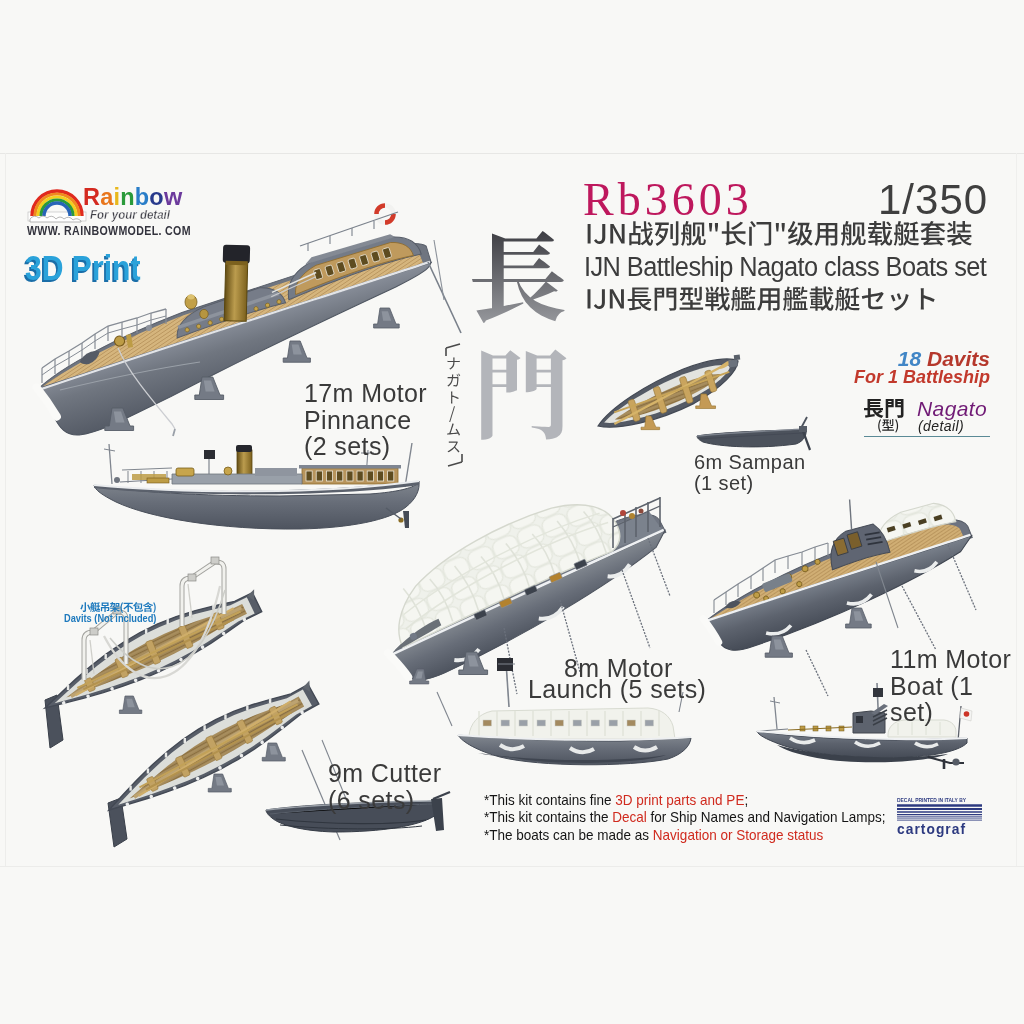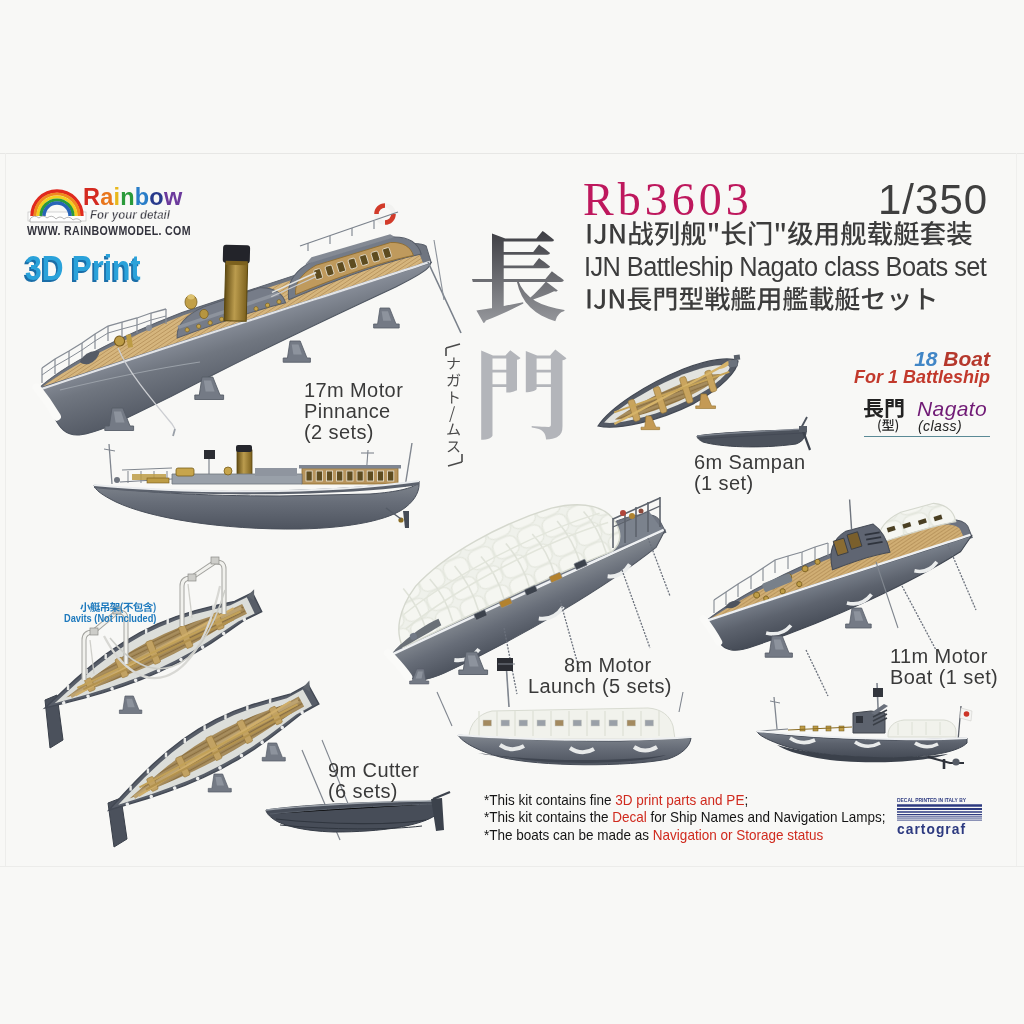--- a/index.html
+++ b/index.html
@@ -1,19 +1,19 @@
 <!DOCTYPE html>
 <html><head><meta charset="utf-8">
 <style>
 *{margin:0;padding:0;box-sizing:border-box}
 html,body{width:1024px;height:1024px;overflow:hidden;background:#f8f8f6;
 font-family:"Liberation Sans",sans-serif;}
 .abs{position:absolute}
 #page{position:relative;width:1024px;height:1024px}
-.t{position:absolute;color:#3a3a3a;line-height:1.06;font-size:20px;letter-spacing:.4px}
+.t{position:absolute;color:#3a3a3a;line-height:1.06;font-size:25px;letter-spacing:.4px}
 .red{color:#d02a1e}
 </style></head><body>
 <div id="page">
 <div class="abs" style="left:0;top:153px;width:1024px;height:1px;background:#e7e7e5"></div>
 <div class="abs" style="left:0;top:866px;width:1024px;height:1px;background:#ececea"></div>
 <div class="abs" style="left:5px;top:153px;width:1px;height:713px;background:#ededeb"></div>
 <div class="abs" style="left:1016px;top:153px;width:1px;height:713px;background:#efefed"></div>
 
 <svg class="abs" style="left:0;top:0" width="1024" height="1024" viewBox="0 0 1024 1024">
 <defs>
@@ -490,24 +490,24 @@
 <path transform="translate(80,611)" fill="#1d79bd" d="M4.6 -8.8H6.0V-0.6Q6.0 -0.1 5.8 0.2Q5.7 0.5 5.3 0.7Q5.0 0.8 4.4 0.9Q3.8 0.9 3.1 0.9Q3.1 0.7 3.0 0.5Q2.9 0.3 2.8 0.0Q2.7 -0.2 2.6 -0.4Q2.9 -0.4 3.3 -0.4Q3.6 -0.3 3.9 -0.4Q4.2 -0.4 4.3 -0.4Q4.5 -0.4 4.5 -0.4Q4.6 -0.5 4.6 -0.6ZM7.1 -6.0 8.4 -6.5Q8.8 -5.7 9.2 -4.9Q9.6 -4.0 9.9 -3.2Q10.2 -2.4 10.3 -1.8L9.0 -1.2Q8.9 -1.9 8.6 -2.7Q8.3 -3.5 7.9 -4.4Q7.5 -5.2 7.1 -6.0ZM1.8 -6.4 3.3 -6.1Q3.1 -5.3 2.8 -4.5Q2.6 -3.6 2.3 -2.8Q1.9 -2.0 1.5 -1.4Q1.3 -1.5 1.1 -1.7Q0.9 -1.8 0.6 -1.9Q0.4 -2.0 0.2 -2.1Q0.7 -2.6 1.0 -3.4Q1.3 -4.1 1.5 -4.9Q1.7 -5.7 1.8 -6.4Z M14.1 -8.4H15.7V-7.3H14.1ZM16.5 -2.2H20.0V-1.1H16.5ZM16.7 -5.5H19.8V-4.3H16.7ZM14.6 -5.5H15.9V-4.5H14.6ZM17.7 -7.8H18.8V-1.4H17.7ZM15.6 -5.5H15.7L15.9 -5.5L16.5 -5.4Q16.4 -3.8 16.2 -2.5Q16.0 -1.3 15.5 -0.5Q15.1 0.4 14.4 1.0Q14.3 0.8 14.1 0.5Q13.9 0.3 13.8 0.1Q14.4 -0.3 14.7 -1.1Q15.1 -1.8 15.3 -2.9Q15.5 -4.0 15.6 -5.3ZM15.0 -3.8Q15.2 -2.7 15.5 -2.0Q15.8 -1.3 16.3 -1.0Q16.7 -0.6 17.2 -0.5Q17.7 -0.4 18.3 -0.4Q18.4 -0.4 18.7 -0.4Q18.9 -0.4 19.2 -0.4Q19.5 -0.4 19.8 -0.4Q20.0 -0.4 20.2 -0.4Q20.1 -0.2 20.0 -0.0Q20.0 0.2 19.9 0.4Q19.9 0.6 19.8 0.7H19.5H18.2Q17.5 0.7 16.9 0.6Q16.2 0.4 15.7 -0.1Q15.2 -0.5 14.8 -1.4Q14.4 -2.2 14.2 -3.6ZM19.1 -8.8 20.0 -7.9Q19.5 -7.7 19.0 -7.6Q18.4 -7.4 17.8 -7.3Q17.3 -7.2 16.7 -7.2Q16.7 -7.3 16.6 -7.6Q16.5 -7.8 16.4 -8.0Q16.9 -8.1 17.4 -8.2Q17.9 -8.3 18.4 -8.5Q18.8 -8.6 19.1 -8.8ZM11.2 -7.7H13.4V-6.7H11.2ZM12.9 -7.7H13.9V-0.3Q13.9 0.1 13.8 0.3Q13.7 0.5 13.5 0.6Q13.3 0.8 13.0 0.8Q12.7 0.8 12.2 0.8Q12.2 0.6 12.1 0.3Q12.0 0.1 11.9 -0.1Q12.2 -0.1 12.4 -0.1Q12.7 -0.1 12.8 -0.1Q12.9 -0.1 12.9 -0.3ZM10.8 -7.7H11.8V-3.7Q11.8 -3.2 11.7 -2.5Q11.7 -1.9 11.6 -1.3Q11.5 -0.7 11.4 -0.1Q11.2 0.5 10.9 0.9Q10.9 0.8 10.7 0.8Q10.5 0.7 10.4 0.6Q10.2 0.5 10.1 0.5Q10.4 -0.1 10.6 -0.8Q10.7 -1.6 10.8 -2.3Q10.8 -3.0 10.8 -3.7ZM11.7 -6.1 12.4 -6.3Q12.6 -6.0 12.7 -5.7Q12.8 -5.3 12.9 -5.0L12.2 -4.7Q12.2 -5.0 12.0 -5.4Q11.9 -5.8 11.7 -6.1ZM11.9 -9.0 13.2 -8.8Q13.0 -8.3 12.9 -7.9Q12.7 -7.4 12.6 -7.1L11.6 -7.3Q11.7 -7.7 11.8 -8.1Q11.8 -8.6 11.9 -9.0ZM10.2 -4.4H13.5V-3.3H10.2ZM11.7 -2.7 12.4 -3.0Q12.6 -2.6 12.7 -2.2Q12.9 -1.8 12.9 -1.5L12.2 -1.2Q12.1 -1.5 12.0 -1.9Q11.9 -2.4 11.7 -2.7ZM14.4 -4.2Q14.4 -4.3 14.3 -4.5Q14.2 -4.6 14.1 -4.8Q14.0 -4.9 13.9 -5.0Q14.1 -5.1 14.3 -5.3Q14.5 -5.5 14.6 -5.7Q14.6 -5.9 14.8 -6.3Q15.0 -6.7 15.1 -7.2Q15.3 -7.7 15.4 -8.3V-8.3L15.8 -8.5L16.5 -8.1Q16.2 -7.2 15.9 -6.3Q15.5 -5.4 15.2 -4.8V-4.8Q15.2 -4.8 15.1 -4.7Q14.9 -4.7 14.8 -4.6Q14.6 -4.5 14.5 -4.4Q14.4 -4.3 14.4 -4.2Z M22.9 -7.3V-6.1H27.2V-7.3ZM21.6 -8.5H28.6V-4.9H21.6ZM24.4 -5.3H25.7V0.9H24.4ZM20.9 -3.9H28.4V-2.7H22.2V0.2H20.9ZM28.0 -3.9H29.3V-1.1Q29.3 -0.7 29.2 -0.5Q29.1 -0.2 28.8 -0.1Q28.5 0.1 28.0 0.1Q27.6 0.1 27.0 0.1Q26.9 -0.1 26.8 -0.5Q26.7 -0.8 26.6 -1.0Q26.8 -1.0 27.1 -1.0Q27.3 -1.0 27.5 -1.0Q27.7 -1.0 27.8 -1.0Q27.9 -1.0 28.0 -1.0Q28.0 -1.1 28.0 -1.2Z M30.2 -3.3H39.6V-2.2H30.2ZM34.3 -4.0H35.6V1.0H34.3ZM33.9 -2.6 34.9 -2.1Q34.4 -1.5 33.8 -0.9Q33.1 -0.4 32.4 0.1Q31.6 0.5 30.8 0.8Q30.7 0.6 30.6 0.5Q30.5 0.3 30.3 0.1Q30.1 -0.1 30.0 -0.2Q30.8 -0.4 31.5 -0.8Q32.3 -1.2 32.9 -1.6Q33.5 -2.1 33.9 -2.6ZM35.9 -2.6Q36.3 -2.1 37.0 -1.7Q37.6 -1.2 38.4 -0.9Q39.1 -0.6 39.9 -0.4Q39.8 -0.2 39.6 -0.0Q39.4 0.1 39.3 0.3Q39.2 0.5 39.1 0.7Q38.3 0.4 37.5 0.0Q36.7 -0.4 36.1 -1.0Q35.4 -1.5 34.9 -2.2ZM30.2 -7.9H34.3V-6.8H30.2ZM33.8 -7.9H35.0Q35.0 -7.9 35.0 -7.7Q35.0 -7.5 35.0 -7.4Q35.0 -6.5 34.9 -5.9Q34.8 -5.3 34.8 -4.9Q34.7 -4.6 34.6 -4.4Q34.4 -4.2 34.2 -4.2Q34.1 -4.1 33.8 -4.0Q33.7 -4.0 33.4 -4.0Q33.1 -4.0 32.7 -4.0Q32.7 -4.3 32.6 -4.6Q32.5 -4.9 32.4 -5.1Q32.7 -5.1 32.9 -5.1Q33.1 -5.1 33.2 -5.1Q33.4 -5.1 33.5 -5.2Q33.6 -5.3 33.7 -5.5Q33.7 -5.8 33.7 -6.3Q33.8 -6.9 33.8 -7.7ZM31.7 -8.9H32.9Q32.8 -8.0 32.8 -7.2Q32.7 -6.4 32.5 -5.7Q32.2 -5.1 31.8 -4.6Q31.4 -4.0 30.7 -3.6Q30.6 -3.9 30.4 -4.1Q30.2 -4.4 30.0 -4.6Q30.5 -4.9 30.9 -5.3Q31.2 -5.8 31.4 -6.3Q31.5 -6.8 31.6 -7.5Q31.7 -8.1 31.7 -8.9ZM36.6 -7.0V-5.4H38.1V-7.0ZM35.5 -8.1H39.4V-4.3H35.5Z M42.1 2.1Q41.3 0.9 40.9 -0.4Q40.5 -1.7 40.5 -3.3Q40.5 -4.9 40.9 -6.2Q41.3 -7.5 42.1 -8.7L43.0 -8.3Q42.4 -7.2 42.1 -5.9Q41.7 -4.6 41.7 -3.3Q41.7 -2.0 42.1 -0.7Q42.4 0.6 43.0 1.7Z M43.6 -8.2H52.8V-6.9H43.6ZM48.7 -4.7 49.7 -5.5Q50.1 -5.2 50.6 -4.8Q51.1 -4.5 51.6 -4.1Q52.1 -3.7 52.5 -3.3Q52.9 -3.0 53.2 -2.7L52.1 -1.7Q51.9 -2.0 51.5 -2.4Q51.1 -2.8 50.6 -3.2Q50.1 -3.6 49.6 -4.0Q49.2 -4.4 48.7 -4.7ZM48.3 -7.7 49.7 -7.2Q49.1 -6.1 48.3 -5.1Q47.5 -4.0 46.4 -3.2Q45.4 -2.3 44.2 -1.6Q44.1 -1.8 43.9 -2.0Q43.8 -2.2 43.6 -2.4Q43.5 -2.6 43.3 -2.8Q44.2 -3.2 44.9 -3.7Q45.7 -4.3 46.3 -5.0Q47.0 -5.6 47.5 -6.3Q48.0 -7.0 48.3 -7.7ZM47.5 -5.2 48.9 -6.6V-6.6V0.9H47.5Z M55.9 -9.0 57.2 -8.6Q56.8 -7.8 56.3 -7.0Q55.9 -6.3 55.3 -5.6Q54.7 -4.9 54.2 -4.5Q54.0 -4.6 53.9 -4.8Q53.7 -5.0 53.5 -5.1Q53.3 -5.3 53.1 -5.4Q53.7 -5.8 54.2 -6.4Q54.7 -7.0 55.2 -7.6Q55.6 -8.3 55.9 -9.0ZM55.9 -7.6H61.4V-6.4H55.3ZM60.9 -7.6H62.2Q62.2 -7.6 62.2 -7.5Q62.2 -7.4 62.2 -7.2Q62.2 -7.1 62.2 -7.0Q62.2 -5.8 62.1 -4.9Q62.1 -4.0 62.0 -3.5Q62.0 -2.9 61.9 -2.5Q61.8 -2.2 61.7 -2.1Q61.6 -1.8 61.4 -1.7Q61.2 -1.6 61.0 -1.6Q60.7 -1.5 60.4 -1.5Q60.1 -1.5 59.7 -1.5Q59.7 -1.8 59.6 -2.2Q59.5 -2.5 59.4 -2.7Q59.7 -2.7 59.9 -2.7Q60.1 -2.7 60.3 -2.7Q60.4 -2.7 60.4 -2.7Q60.5 -2.8 60.6 -2.9Q60.7 -3.0 60.7 -3.2Q60.8 -3.5 60.8 -4.0Q60.9 -4.5 60.9 -5.3Q60.9 -6.2 60.9 -7.3ZM54.9 -5.6H56.1V-1.1Q56.1 -0.8 56.2 -0.7Q56.3 -0.5 56.5 -0.5Q56.8 -0.4 57.4 -0.4Q57.5 -0.4 57.7 -0.4Q58.0 -0.4 58.3 -0.4Q58.6 -0.4 59.0 -0.4Q59.4 -0.4 59.7 -0.4Q60.0 -0.4 60.3 -0.4Q60.6 -0.4 60.7 -0.4Q61.2 -0.4 61.4 -0.5Q61.6 -0.6 61.7 -0.9Q61.8 -1.1 61.9 -1.6Q62.1 -1.5 62.4 -1.4Q62.8 -1.2 63.1 -1.2Q63.0 -0.4 62.7 -0.0Q62.5 0.4 62.1 0.6Q61.6 0.7 60.8 0.7Q60.7 0.7 60.4 0.7Q60.1 0.7 59.8 0.7Q59.4 0.7 59.1 0.7Q58.7 0.7 58.3 0.7Q58.0 0.7 57.7 0.7Q57.5 0.7 57.4 0.7Q56.4 0.7 55.8 0.6Q55.3 0.4 55.1 0.0Q54.9 -0.4 54.9 -1.1ZM55.2 -5.6H59.3V-2.2H55.2V-3.3H58.1V-4.5H55.2Z M64.7 -5.0H70.3V-3.9H64.7ZM65.3 -0.6H70.8V0.5H65.3ZM64.4 -2.8H71.5V0.9H70.2V-1.7H65.7V0.9H64.4ZM70.0 -5.0H70.2L70.4 -5.0L71.3 -4.6Q71.0 -4.2 70.7 -3.8Q70.3 -3.3 70.0 -2.9Q69.6 -2.5 69.3 -2.1L68.2 -2.6Q68.5 -3.0 68.8 -3.4Q69.2 -3.8 69.5 -4.2Q69.8 -4.6 70.0 -4.8ZM66.9 -6.0 67.8 -6.6Q68.1 -6.5 68.3 -6.3Q68.6 -6.1 68.8 -5.9Q69.0 -5.7 69.2 -5.5L68.2 -4.8Q68.1 -5.0 67.9 -5.2Q67.7 -5.4 67.4 -5.6Q67.2 -5.8 66.9 -6.0ZM68.6 -8.4Q68.9 -8.0 69.4 -7.6Q69.9 -7.2 70.5 -6.9Q71.1 -6.6 71.7 -6.4Q72.4 -6.1 73.1 -6.0Q72.9 -5.8 72.8 -5.6Q72.6 -5.4 72.5 -5.2Q72.3 -5.0 72.2 -4.9Q71.5 -5.1 70.9 -5.4Q70.2 -5.7 69.6 -6.1Q69.0 -6.5 68.5 -6.9Q68.0 -7.4 67.6 -7.9ZM67.9 -9.0 69.1 -8.4Q68.4 -7.6 67.6 -6.9Q66.8 -6.2 65.8 -5.7Q64.8 -5.2 63.8 -4.8Q63.7 -5.0 63.5 -5.3Q63.2 -5.7 63.0 -5.9Q63.9 -6.2 64.9 -6.6Q65.8 -7.1 66.6 -7.7Q67.4 -8.3 67.9 -9.0Z M74.2 2.1 73.2 1.7Q73.9 0.6 74.2 -0.7Q74.5 -2.0 74.5 -3.3Q74.5 -4.6 74.2 -5.9Q73.9 -7.2 73.2 -8.3L74.2 -8.7Q74.9 -7.5 75.3 -6.2Q75.7 -4.9 75.7 -3.3Q75.7 -1.7 75.3 -0.4Q74.9 0.9 74.2 2.1Z"></path>
 </svg>
 <div class="t" style="left:584px;top:253px;font-size:27px;letter-spacing:-.6px;color:#3c3c3c;transform:scale(.94,1);transform-origin:0 0">IJN Battleship Nagato class Boats set</div>
 <div class="t" style="left:304px;top:380px">17m Motor<br>Pinnance<br>(2 sets)</div>
 <div class="t" style="left:694px;top:452px;font-size:20px">6m Sampan<br>(1 set)</div>
 <div class="t" style="left:890px;top:646px">11m Motor<br>Boat (1 set)</div>
 <div class="t" style="left:564px;top:655px;white-space:nowrap">8m Motor</div>
 <div class="t" style="left:528px;top:676px;white-space:nowrap">Launch (5 sets)</div>
 <div class="t" style="left:328px;top:760px">9m Cutter<br>(6 sets)</div>
 <div class="t" style="left:64px;top:613px;font-size:10.5px;letter-spacing:0;color:#1d79bd;font-weight:bold;transform:scale(.88,1);transform-origin:0 0">Davits (Not included)</div>
-<div class="t" style="left:829px;top:348px;width:161px;text-align:right;font-style:italic;font-size:21px;font-weight:bold;line-height:1;letter-spacing:0;white-space:nowrap"><span style="color:#4186c6">18 </span><span style="color:#b5382c">Boat</span></div>
+<div class="t" style="left:829px;top:348px;width:161px;text-align:right;font-style:italic;font-size:21px;font-weight:bold;line-height:1;letter-spacing:0;white-space:nowrap"><span style="color:#4186c6">18 </span><span style="color:#b5382c">Davits</span></div>
 <div class="t" style="left:829px;top:368px;width:161px;text-align:right;font-style:italic;font-size:18px;font-weight:bold;line-height:1;letter-spacing:0;white-space:nowrap;color:#c2392c">For 1 Battleship</div>
 <div class="t" style="left:917px;top:398px;font-style:italic;font-size:21px;color:#701a75">Nagato</div>
-<div class="t" style="left:918px;top:419px;font-style:italic;font-size:14px;color:#222">(class)</div>
+<div class="t" style="left:918px;top:419px;font-style:italic;font-size:14px;color:#222">(detail)</div>
 <div class="abs" style="left:864px;top:436px;width:126px;height:1px;background:#5a8a96"></div>
 <div class="t" style="left:484px;top:791px;font-size:15px;letter-spacing:0;line-height:1.15;color:#151515;transform:scale(.90,1);transform-origin:0 0;white-space:nowrap">*This kit contains fine <span class="red">3D print parts and PE</span>;<br>*This kit contains the <span class="red">Decal</span> for Ship Names and Navigation Lamps;<br>*The boats can be made as <span class="red">Navigation or Storage status</span></div>
 <div class="abs" style="left:897px;top:797px;width:85px">
       <div style="font-size:6px;color:#2d3a80;letter-spacing:0;white-space:nowrap;font-weight:bold;transform:scale(.82,1);transform-origin:0 0">DECAL PRINTED IN ITALY BY</div>
       <svg width="85" height="17" style="display:block;margin-top:1px">
         <g stroke="#2d3a80">
           <line x1="0" y1="1.5" x2="85" y2="1.5" stroke-width="2.4"></line>
           <line x1="0" y1="5" x2="85" y2="5" stroke-width="1.9"></line>
           <line x1="0" y1="8" x2="85" y2="8" stroke-width="1.5"></line>
           <line x1="0" y1="10.6" x2="85" y2="10.6" stroke-width="1.2"></line>

